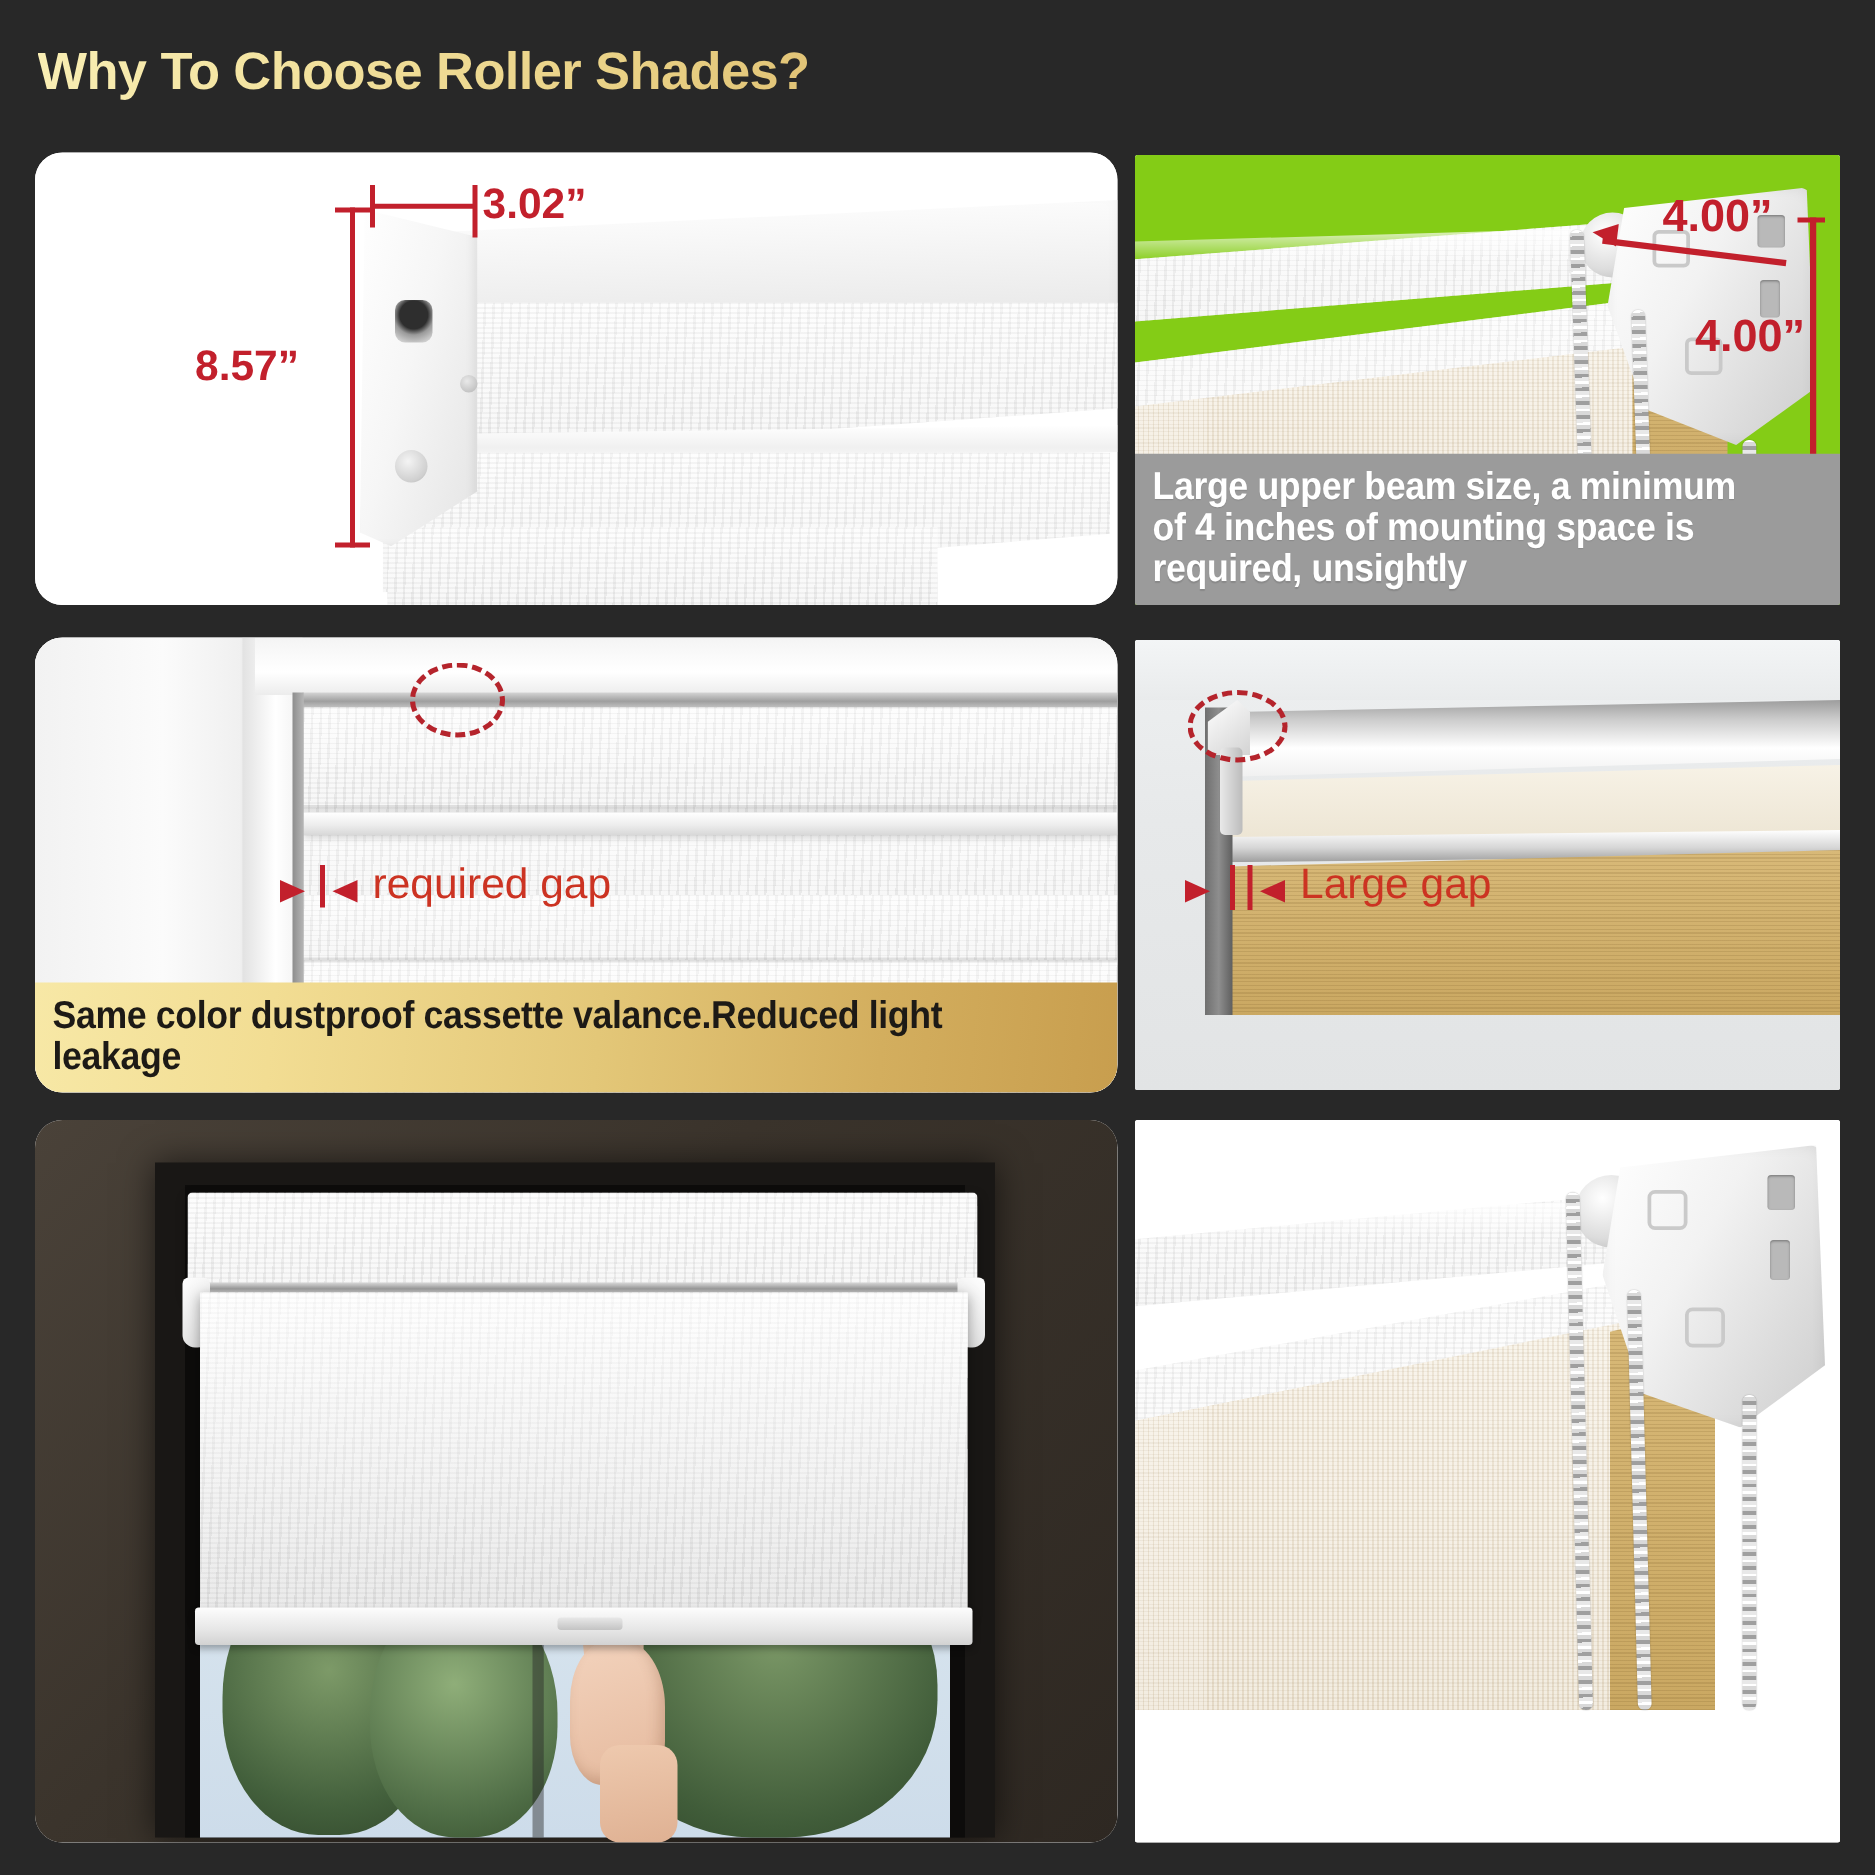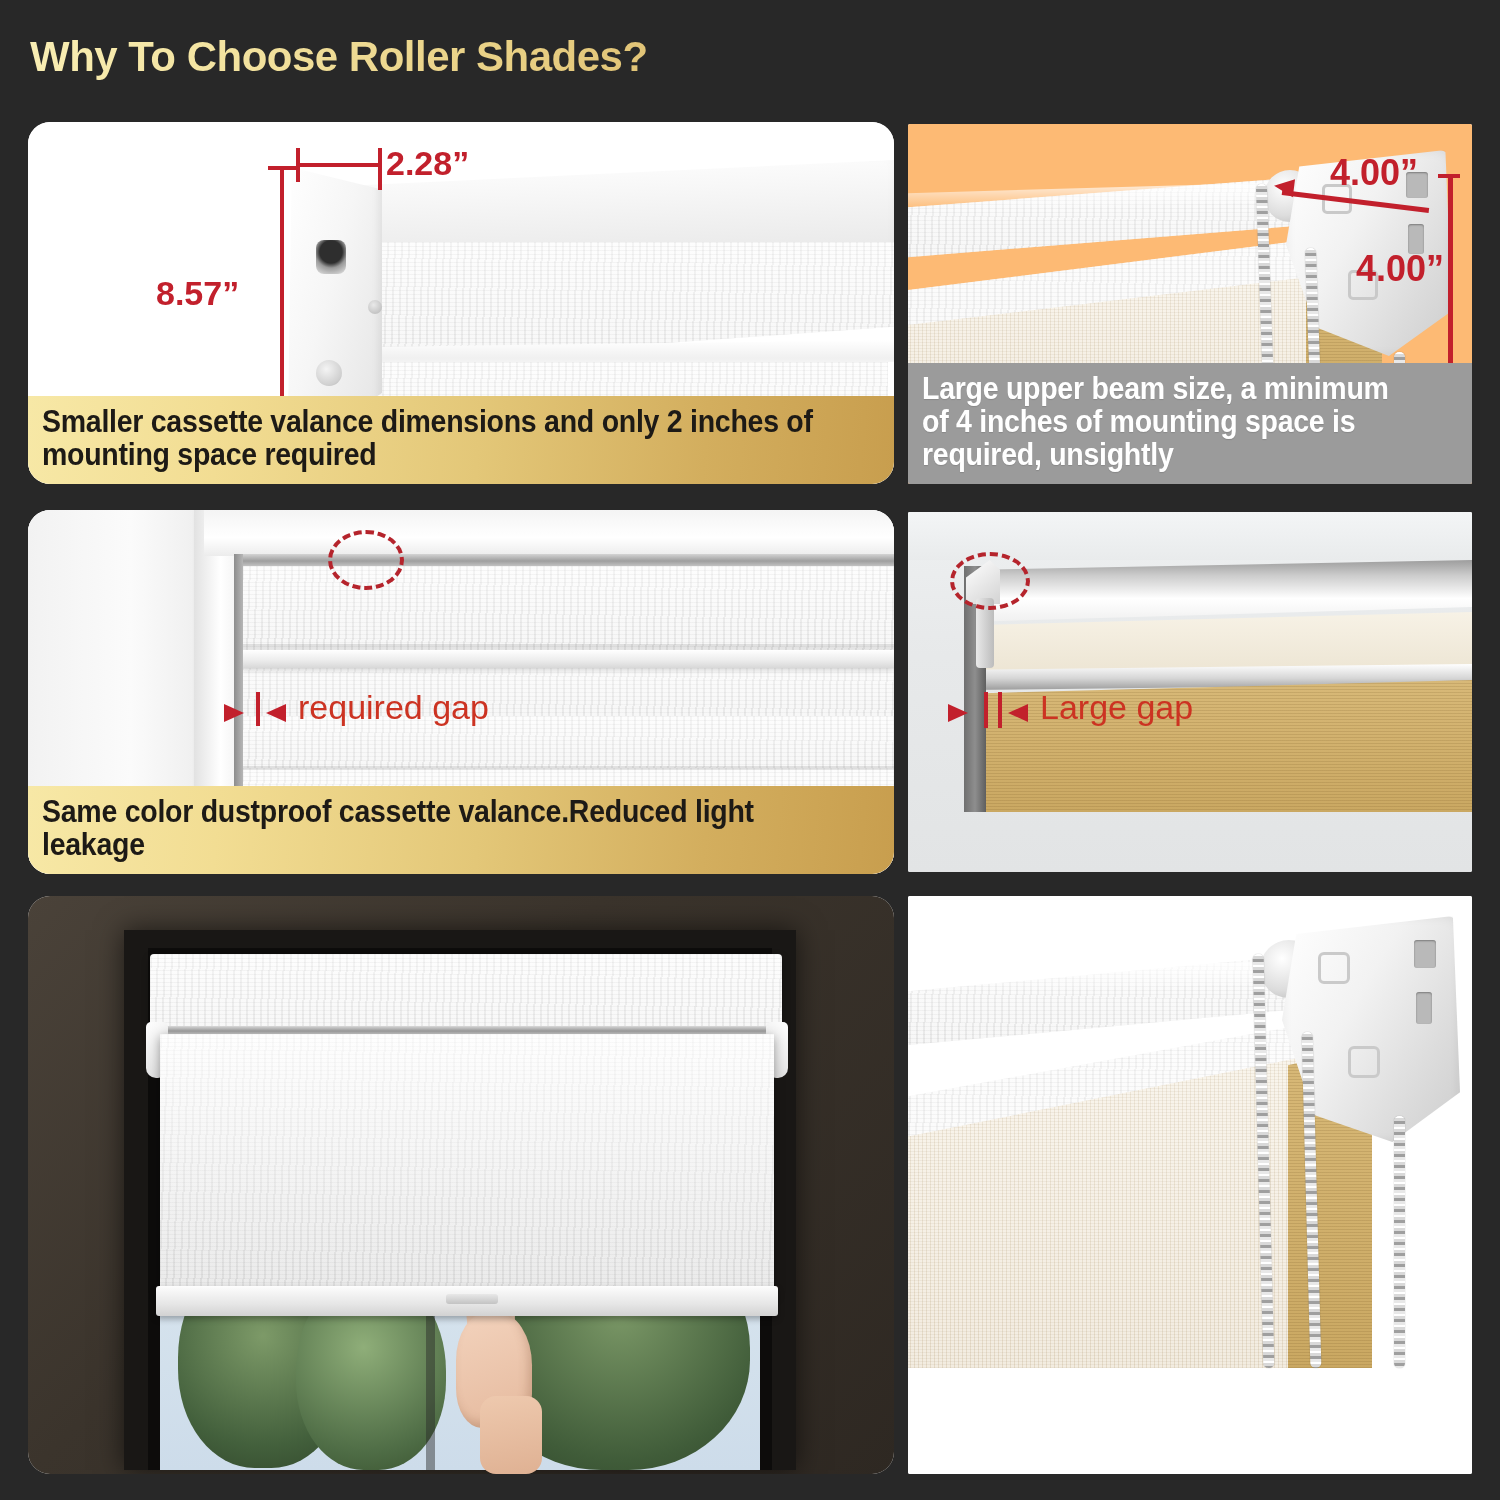--- a/index.html
+++ b/index.html
@@ -197,35 +197,32 @@
       <div style="position:absolute; left:288px; top:238px; width:26px; height:26px;
                   border-radius:50%;
                   background:radial-gradient(circle at 40% 35%,#f4f4f4,#cfcfcf 70%,#a8a8a8 100%);"></div>
       <div style="position:absolute; left:340px; top:178px; width:14px; height:14px;
                   border-radius:50%;
                   background:radial-gradient(circle at 40% 35%,#e9e9e9,#b5b5b5);"></div>
 
       <div class="dim-line" style="left:270px; top:41px; width:82px; height:4px;"></div>
       <div class="tick" style="left:268px; top:26px; height:34px;"></div>
       <div class="tick" style="left:350px; top:26px; height:42px;"></div>
-      <div class="dim-label" style="left:358px; top:22px; font-size:34px;">2.28”</div>
+      <div class="dim-label" style="left:358px; top:22px; font-size:34px;">3.02”</div>
 
       <div class="dim-line" style="left:252px; top:44px; width:4px; height:272px;"></div>
       <div class="dim-line" style="left:240px; top:44px; width:28px; height:4px;"></div>
       <div class="dim-line" style="left:240px; top:312px; width:28px; height:4px;"></div>
       <div class="dim-label" style="left:128px; top:152px; font-size:34px;">8.57”</div>
     </div>
 
-    <div class="caption gold">
-      <span>Smaller cassette valance dimensions and only 2 inches of mounting space required</span>
-    </div>
   </div>
 
   <div class="panel bad" style="left:908px; top:124px; width:564px; height:360px;">
-    <div class="photo" style="background:#fdba74;">
+    <div class="photo" style="background:#84cc16;">
 
       <div class="fabric-white" style="position:absolute; left:-10px; top:48px; width:470px; height:86px;
                   clip-path:polygon(0% 42%,100% 0%,100% 56%,0% 100%);"></div>
       <div style="position:absolute; left:-10px; top:56px; width:470px; height:30px;
                   background:linear-gradient(180deg,rgba(255,255,255,.85),rgba(255,255,255,0));
                   clip-path:polygon(0% 45%,100% 0%,100% 70%,0% 100%);"></div>
 
       <div class="fabric-white" style="position:absolute; left:-10px; top:112px; width:440px; height:184px;
                   clip-path:polygon(0% 30%,100% 0%,100% 100%,0% 100%);"></div>
 

